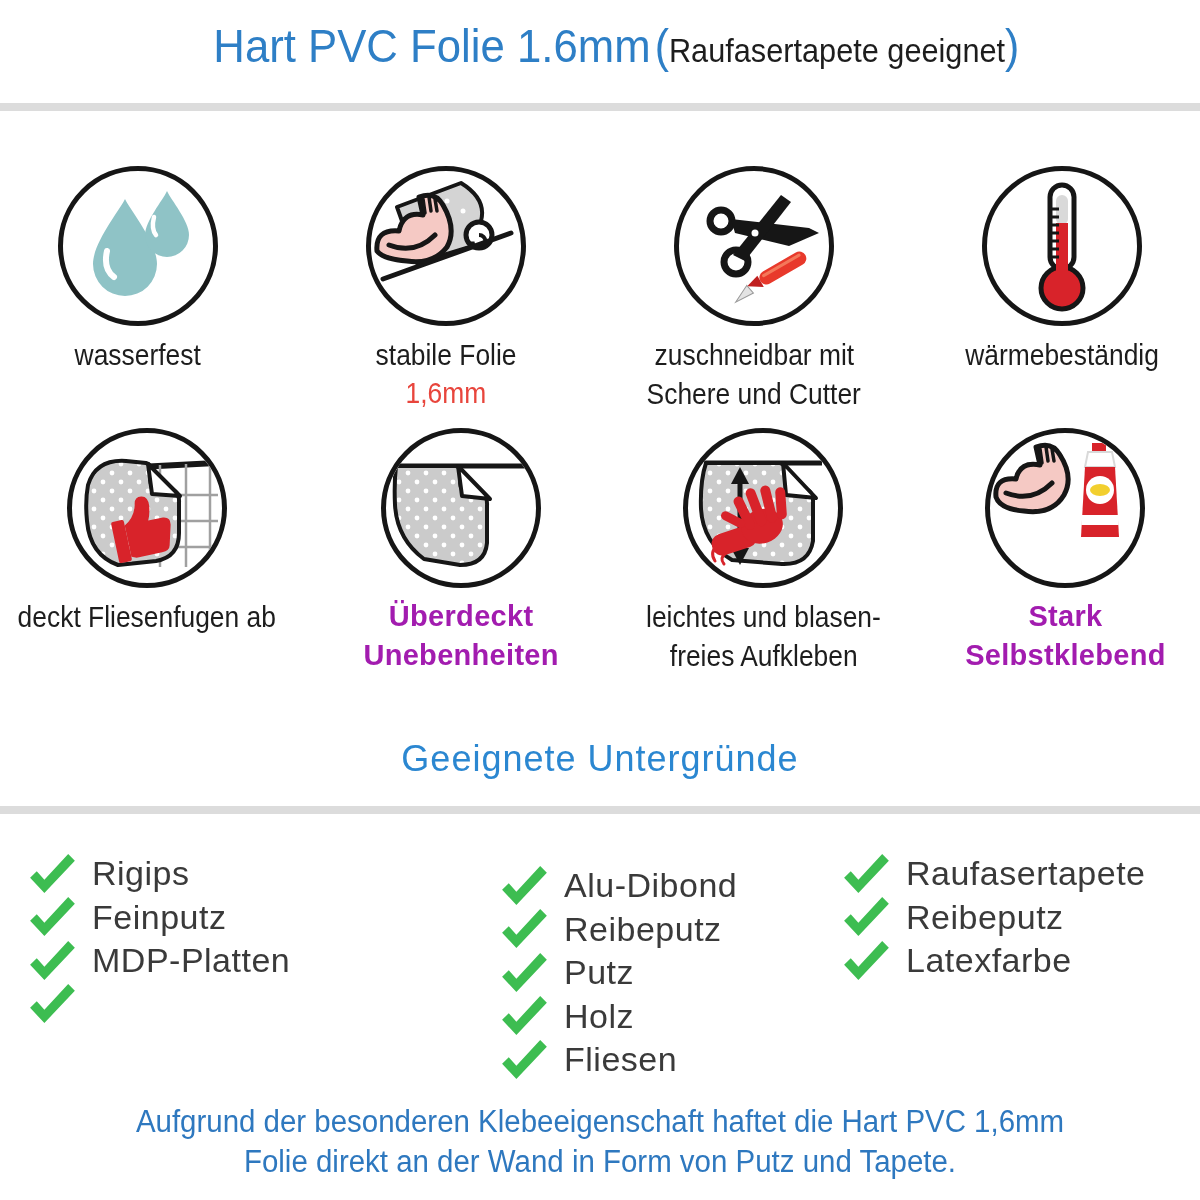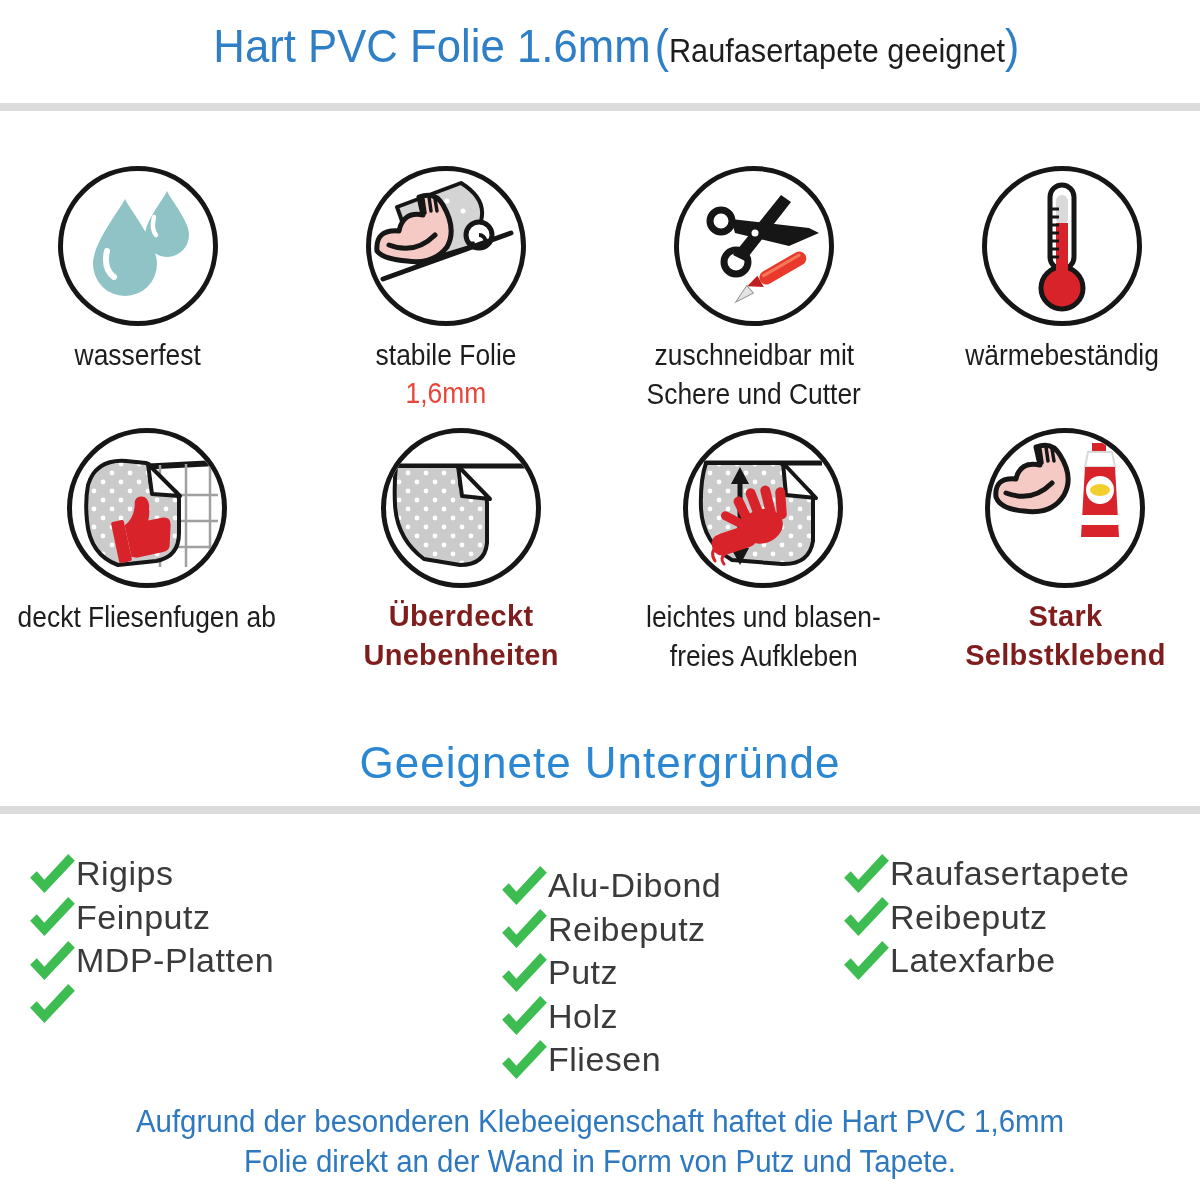--- a/index.html
+++ b/index.html
@@ -20,31 +20,31 @@
   
   .frow{position:absolute;left:0;width:1200px;display:flex;gap:33px;}
   .frow1{top:166px;} .frow2{top:428px;}
   .cell{width:300px;display:flex;flex-direction:column;align-items:center;}
   .circle{width:150px;height:150px;border:5px solid #161616;border-radius:50%;
           background:#fff;overflow:hidden;flex:0 0 auto;}
   .circle svg{display:block;}
   .flabel{margin-top:9px;font-size:30px;line-height:39px;color:#1d1d1d;text-align:center;
           white-space:nowrap;transform:scaleX(0.88);}
   .flabel.l2{margin-top:0;}
-  .flabel.geo{transform:none;font-weight:600;font-size:29px;letter-spacing:.3px;color:#7f1d1d;}
+  .flabel.geo{transform:none;font-weight:600;font-size:29px;letter-spacing:.3px;color:#a21caf;}
   .sub-red{margin-top:0;font-size:30px;line-height:38px;color:#e8453c;text-align:center;
            white-space:nowrap;transform:scaleX(0.88);}
 
   
   .heading{position:absolute;top:738px;left:0;width:100%;text-align:center;
-           font-size:44px;color:#2b87d1;letter-spacing:1px;}
+           font-size:36px;color:#2b87d1;letter-spacing:1px;}
   .checks{position:absolute;top:852px;left:0;width:1200px;height:230px;}
   .col{position:absolute;top:0;}
   .col1{left:28px;} .col2{left:500px;margin-top:12px;} .col3{left:842px;}
-  .check-row{display:flex;align-items:center;height:43.5px;}
+  .check-row{display:flex;align-items:center;height:43.5px;gap:16px;}
   .check-ic{width:48px;height:40px;flex:0 0 auto;}
   .check-ic svg{display:block;width:48px;height:40px;}
   .check-label{font-size:34px;color:#3a3a3a;letter-spacing:.5px;white-space:nowrap;}
 
   
   .footer{position:absolute;top:1102px;left:0;width:100%;text-align:center;
           color:#2e78bf;font-size:31px;line-height:40px;transform:scaleX(0.95);white-space:nowrap;}
 </style>
 </head>
 <body>

